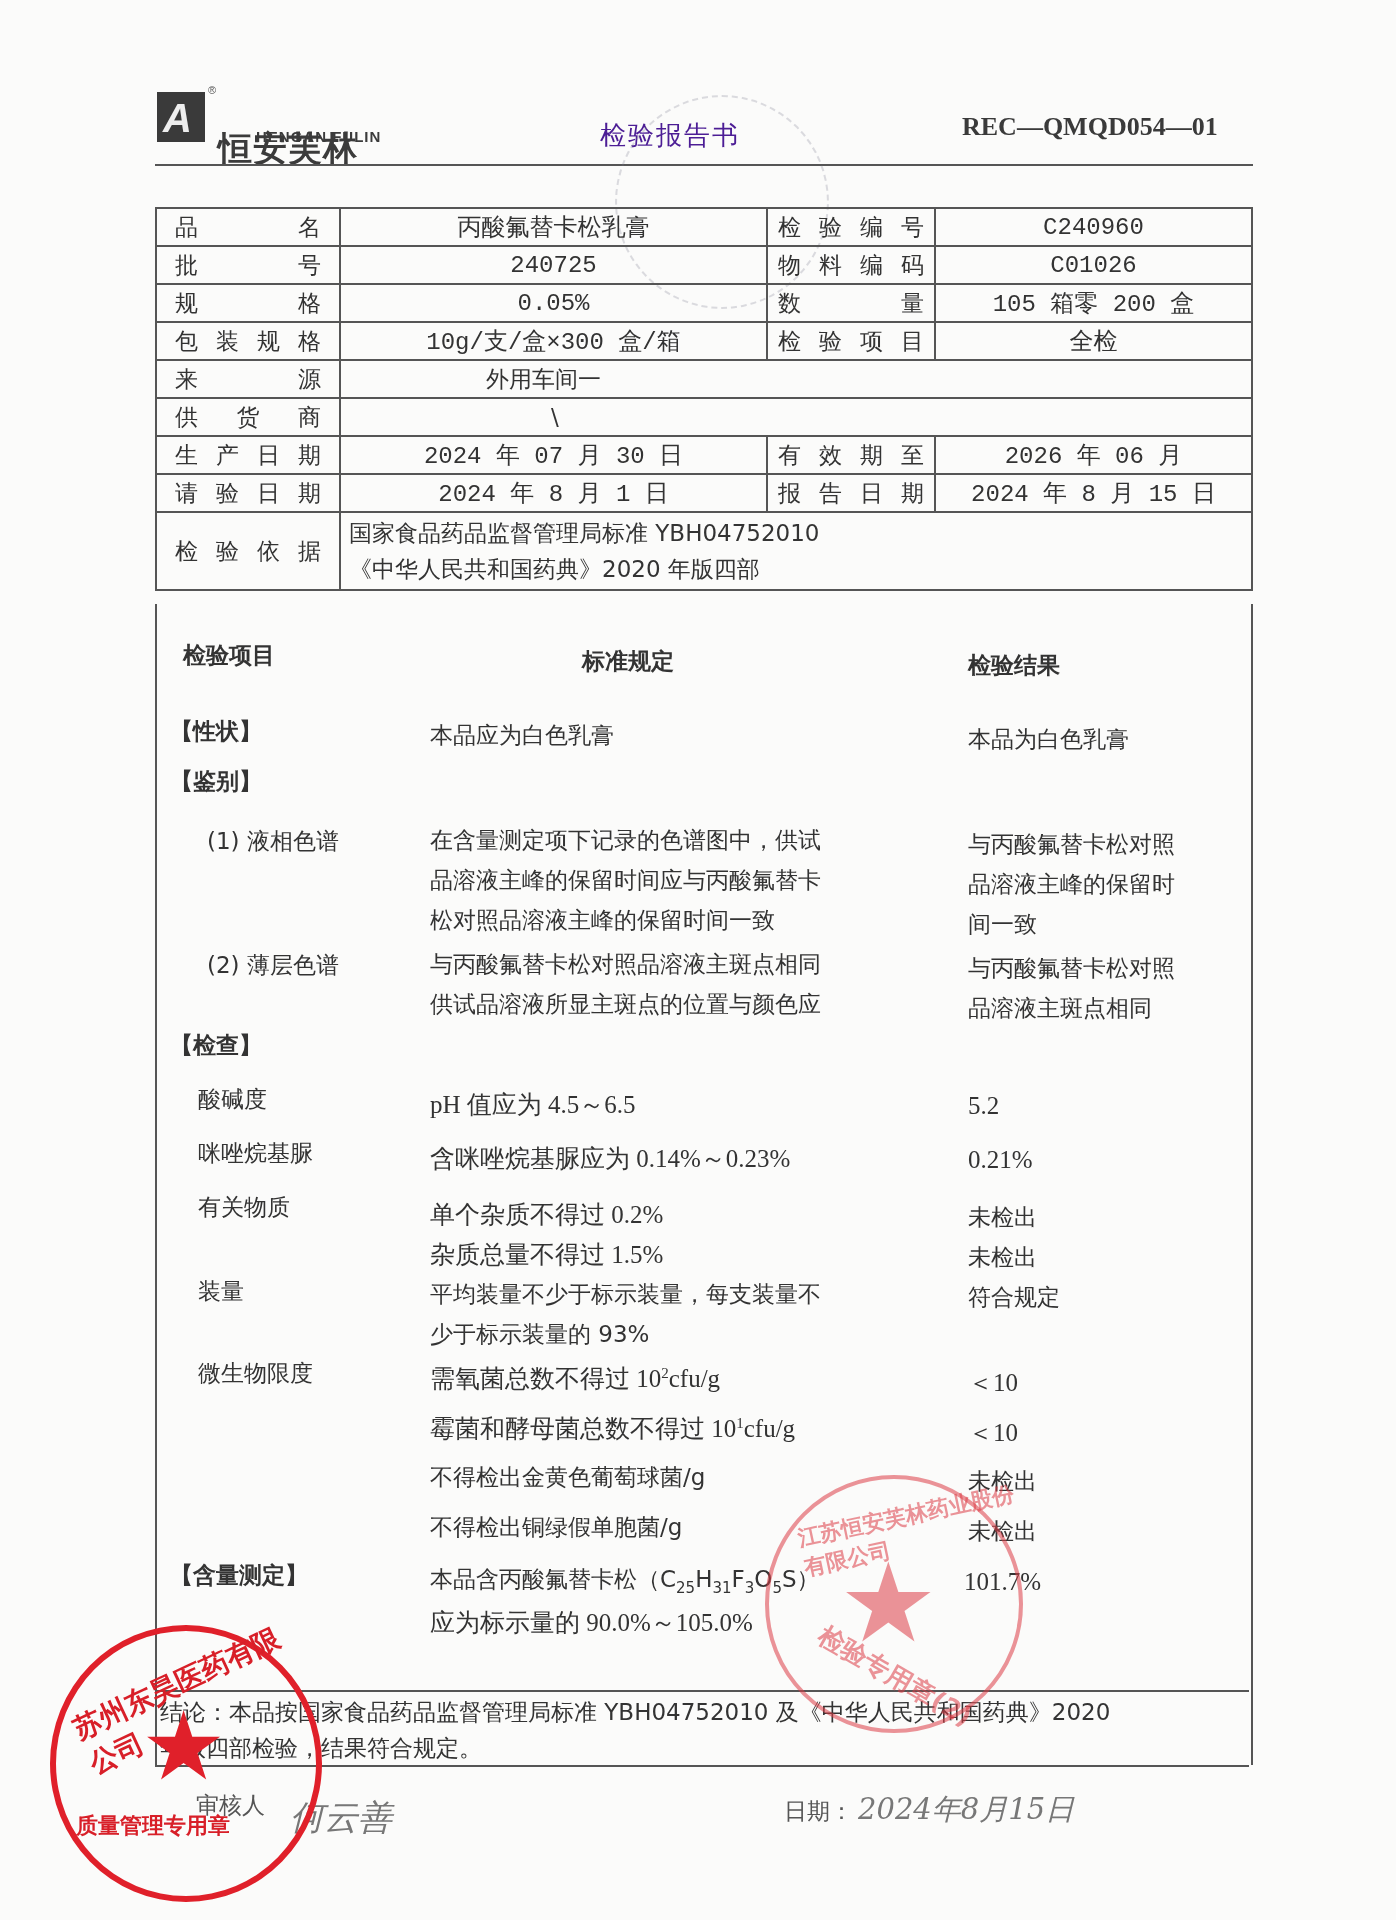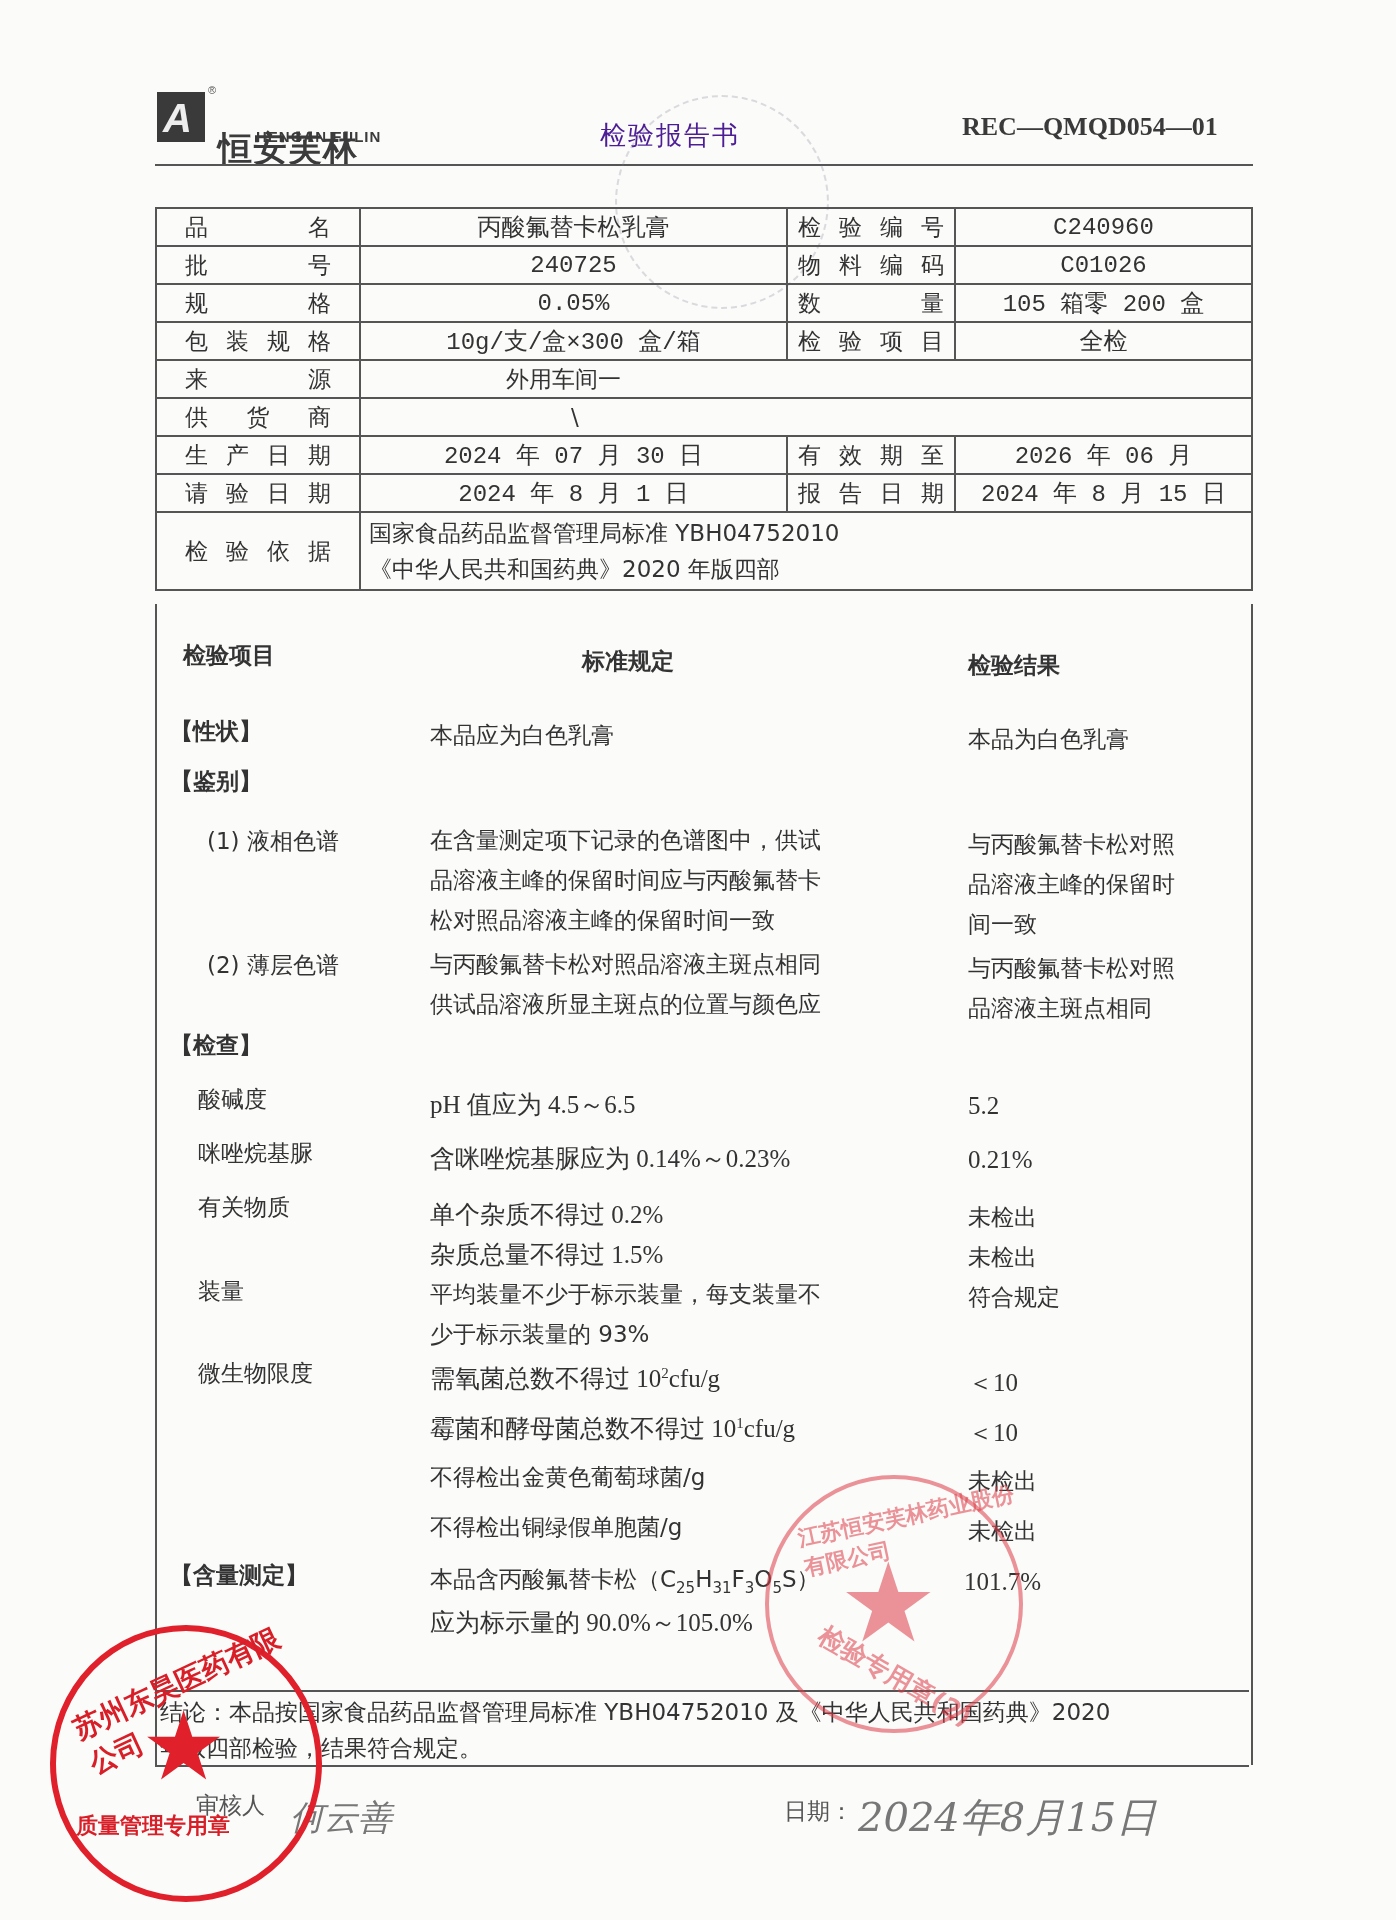--- a/index.html
+++ b/index.html
@@ -10,21 +10,21 @@
   .logo-box span { position:absolute; left:6px; top:4px; color:#eee; font:italic bold 40px "Liberation Sans",sans-serif; }
   .logo-reg { left:208px; top:84px; font-size:11px; color:#555; font-family:"Liberation Sans",sans-serif; }
   .logo-cn { left:218px; top:90px; font:bold 34px "DejaVu Sans",sans-serif; color:#3b3b3b; letter-spacing:1px;margin-top:36px; }
   .logo-en { left:220px; top:128px; font:bold 15px "Liberation Sans",sans-serif; color:#3b3b3b; letter-spacing:1px;margin-left:36px; }
   .doc-title { left:600px; top:118px; font:26px "DejaVu Sans",sans-serif; color:#4c1d95; letter-spacing:2px; }
   .doc-code { left:962px; top:112px; font:bold 26px "Liberation Serif",serif; color:#3a3a3a; }
   .header-rule { left:155px; top:164px; width:1098px; height:2px; background:#555; }
 
   table.info { position:absolute; left:155px; top:207px; width:1098px; border-collapse:collapse; font-size:23px; }
   table.info td { border:2px solid #555; height:36px; padding:0; text-align:center; color:#333; font-family:"DejaVu Sans",sans-serif; }
-  table.info td.lbl { width:146px; text-align:justify; text-align-last:justify; padding:0 28px; }
+  table.info td.lbl { width:146px; text-align:justify; text-align-last:justify; padding:0 18px; }
   table.info td.lbl2 { width:146px; text-align:justify; text-align-last:justify; padding:0 10px; }
   table.info td.val { font-family:Liberation Mono, monospace; font-size:24px; }
   table.info td.left { text-align:left; padding-left:8px; line-height:36px; }
 
   .main-box { left:155px; top:604px; width:1094px; height:1161px; border-left:2px solid #555; border-right:2px solid #555; }
   .txt { position:absolute; font-family:"DejaVu Sans",sans-serif; font-size:23px; color:#333; white-space:nowrap; }
   .txt.serif { font-family:"Liberation Serif","DejaVu Serif",serif; font-size:25px; }
   .th { font-weight:bold; }
   .lh { line-height:40px; }
   .concl-box { left:155px; top:1690px; width:1094px; height:73px; border-top:2px solid #555; border-bottom:2px solid #555; }
@@ -178,21 +178,21 @@
 <div class="txt serif" style="left:430px;top:1606px">应为标示量的 90.0%～105.0%</div>
 <div class="txt serif" style="left:964px;top:1568px">101.7%</div>
 
 <div class="abs concl-box"></div>
 <div class="txt" style="left:160px;top:1697px">结论：本品按国家食品药品监督管理局标准 YBH04752010 及《中华人民共和国药典》2020</div>
 <div class="txt" style="left:160px;top:1733px">年版四部检验，结果符合规定。</div>
 
 <div class="txt" style="left:196px;top:1790px;color:#555">审核人</div>
 <div class="txt sig-hand" style="left:290px;top:1795px;font-size:34px">何云善</div>
 <div class="txt" style="left:784px;top:1796px;color:#555">日期：</div>
-<div class="txt sig-hand" style="left:858px;top:1790px;font-size:40px">2024年8月15日</div>
+<div class="txt sig-hand" style="left:858px;top:1790px;font-size:29px">2024年8月15日</div>
 
 <div class="stamp stamp-red1">
   <div class="star" style="left:70px;top:60px;font-size:110px;color:rgba(220,60,70,.55)">★</div>
   <div class="stamp-text" style="left:30px;top:22px;font-size:22px;color:rgba(220,60,70,.55);transform:rotate(-12deg)">江苏恒安芙林药业股份有限公司</div>
   <div class="stamp-text" style="left:40px;top:180px;font-size:26px;color:rgba(220,60,70,.55);transform:rotate(30deg)">检验专用章(2)</div>
 </div>
 <div class="stamp stamp-red2">
   <div class="star" style="left:85px;top:60px;font-size:95px">★</div>
   <div class="stamp-text" style="left:16px;top:28px;font-size:28px;transform:rotate(-25deg)">苏州东昊医药有限公司</div>
   <div class="stamp-text" style="left:20px;top:180px;font-size:22px">质量管理专用章</div>

